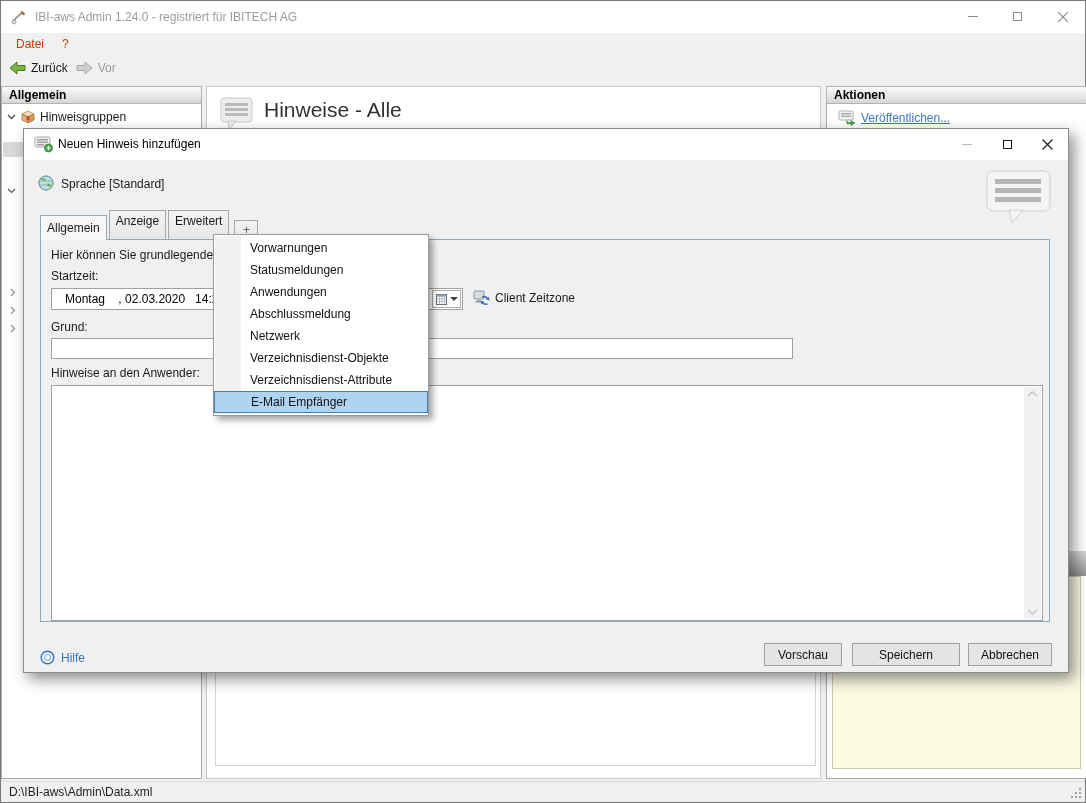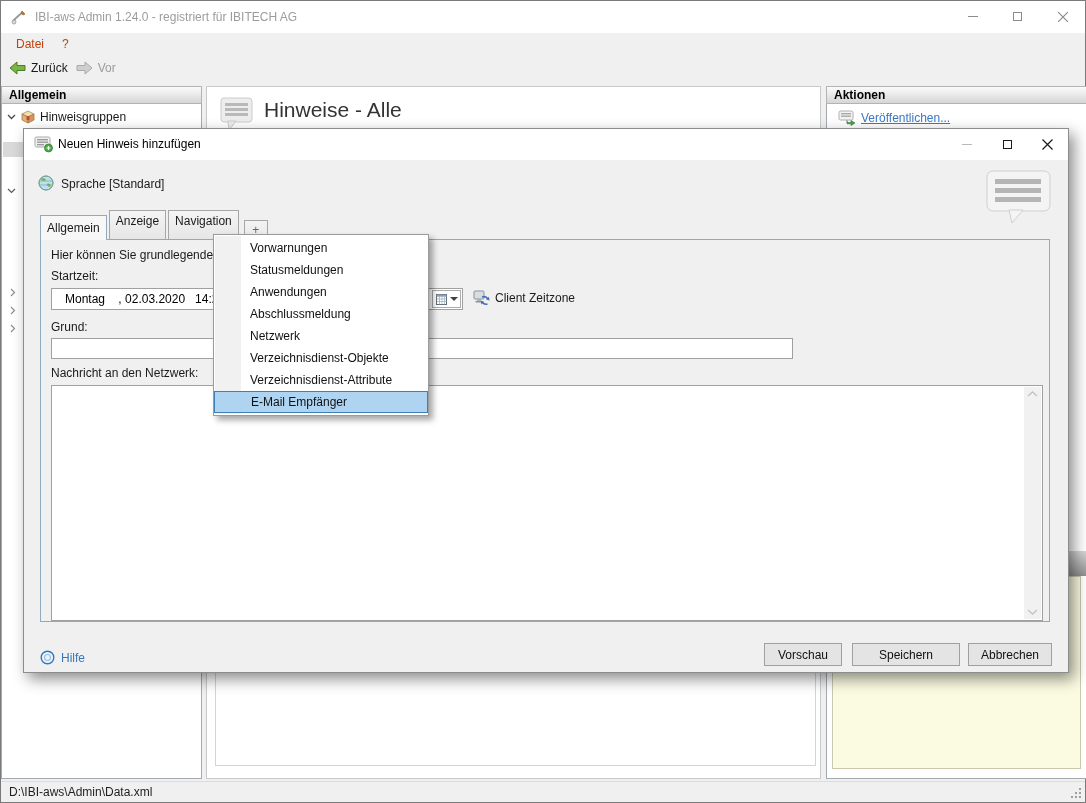--- a/index.html
+++ b/index.html
@@ -270,21 +270,21 @@
         <polygon points="24,41 38,41 27,54" fill="#f4f4f4" stroke="#cfcfcf"></polygon>
         <rect x="10" y="10" width="46" height="5" fill="#b5b5b5"></rect>
         <rect x="10" y="19" width="46" height="5" fill="#b5b5b5"></rect>
         <rect x="10" y="28" width="46" height="5" fill="#b5b5b5"></rect>
       </svg>
     </span>
 
     <div class="tabstrip">
       <span class="tab active">Allgemein</span>
       <span class="tab">Anzeige</span>
-      <span class="tab">Navigation</span>
+      <span class="tab">Erweitert</span>
       <span class="tab plus">+</span>
     </div>
 
     <div class="tabpage">
       <span class="intro-text">Hier können Sie grundlegende Ei</span>
       <span class="startzeit-label">Startzeit:</span>
 
       <div class="datepicker">
         <span class="value">Montag    , 02.03.2020   14:23</span>
         <span class="dp-btn">
@@ -306,21 +306,21 @@
           <polygon points="15.8,6.8 16.6,10.4 13.2,9.6" fill="#3c6fbe"></polygon>
           <path d="M14.5 14 A5 5 0 0 1 9.2 12.2" stroke="#3c6fbe" stroke-width="1.6" fill="none"></path>
           <polygon points="8.4,14.4 7.8,10.8 11.2,11.8" fill="#3c6fbe"></polygon>
         </svg>
         <span>Client Zeitzone</span>
       </div>
 
       <span class="grund-label">Grund:</span>
       <input class="grund-input" type="text" value="" style="">
 
-      <span class="nachricht-label">Nachricht an den Netzwerk:</span>
+      <span class="nachricht-label">Hinweise an den Anwender:</span>
       <div class="message-box">
         <textarea style=""></textarea>
         <div class="v-scrollbar">
           <svg class="chev-up" width="11" height="6" viewBox="0 0 11 6">
               <path d="M1 5 L5.5 1 L10 5" stroke="#c0c4c8" stroke-width="1.4" fill="none"></path>
             </svg>
           <svg class="chev-down" width="11" height="6" viewBox="0 0 11 6">
               <path d="M1 1 L5.5 5 L10 1" stroke="#c0c4c8" stroke-width="1.4" fill="none"></path>
             </svg>
         </div>

